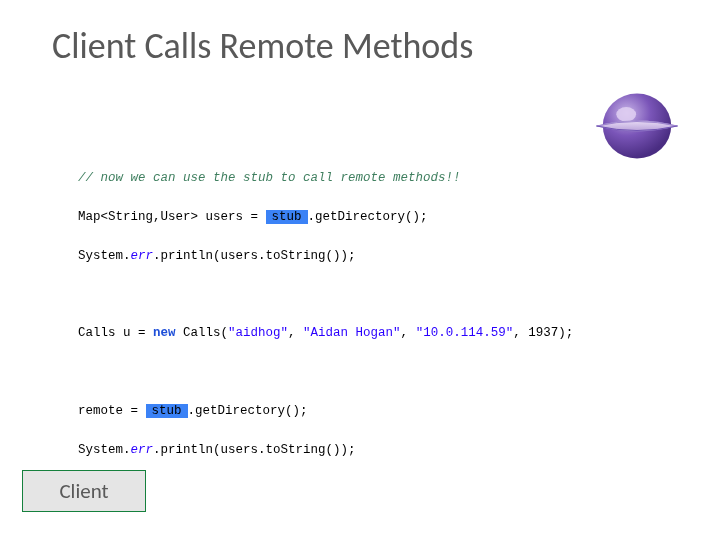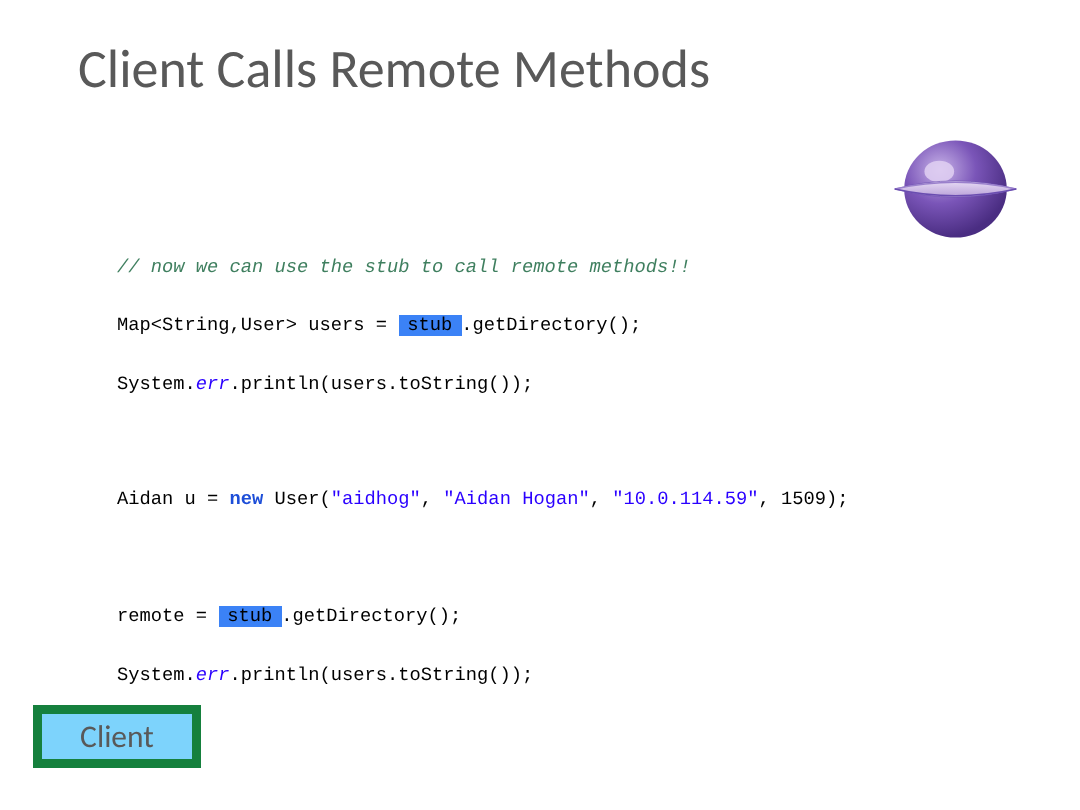--- a/index.html
+++ b/index.html
@@ -37,24 +37,24 @@
     white-space: pre;
   }
   .code-block .cmt { color: #3f7f5f; font-style: italic; }
   .code-block .kw { color: #1d4ed8; font-weight: bold; }
   .code-block .str { color: #2a00ff; }
   .code-block .stub { background: #3b82f6; padding: 0 6px; }
   .client-box {
     position: absolute;
     bottom: 28px;
     left: 22px;
-    width: 112px;
+    width: 124px;
     height: 42px;
-    border: 6px solid #15803d;
-    background: #7dd3fc;
+    border: 1px solid #15803d;
+    background: #e5e5e5;
     display: flex;
     align-items: center;
     justify-content: center;
     font-size: 21px;
     color: #595959;
   }
   .code-line { display: block; }
 </style>
 </head>
 <body>
@@ -80,21 +80,21 @@
   <path d="M 5 40 Q 50 30 95 40" fill="none" stroke="#9a80cc" stroke-width="1"></path>
   <path d="M 5 40 Q 50 50 95 40" fill="none" stroke="#6a4db0" stroke-width="1"></path>
 </svg>
 </div>
 
 <div class="code-block">
 <span class="code-line"><span class="cmt">// now we can use the stub to call remote methods!!</span></span>
 <span class="code-line"><span>Map&lt;String,User&gt; users = </span><span class="stub">stub</span><span>.getDirectory();</span></span>
 <span class="code-line"><span>System.</span><span class="str" style="font-style:italic">err</span><span>.println(users.toString());</span></span>
 <span class="code-line"> </span>
-<span class="code-line"><span>Aidan u = </span><span class="kw">new</span><span> User(</span><span class="str">"aidhog"</span><span>, </span><span class="str">"Aidan Hogan"</span><span>, </span><span class="str">"10.0.114.59"</span><span>, 1509);</span></span>
+<span class="code-line"><span>Calls u = </span><span class="kw">new</span><span> Calls(</span><span class="str">"aidhog"</span><span>, </span><span class="str">"Aidan Hogan"</span><span>, </span><span class="str">"10.0.114.59"</span><span>, 1937);</span></span>
 <span class="code-line"> </span>
 <span class="code-line"><span>remote = </span><span class="stub">stub</span><span>.getDirectory();</span></span>
 <span class="code-line"><span>System.</span><span class="str" style="font-style:italic">err</span><span>.println(users.toString());</span></span>
 <span class="code-line"> </span>
 
 
 
 
 </div>
 

